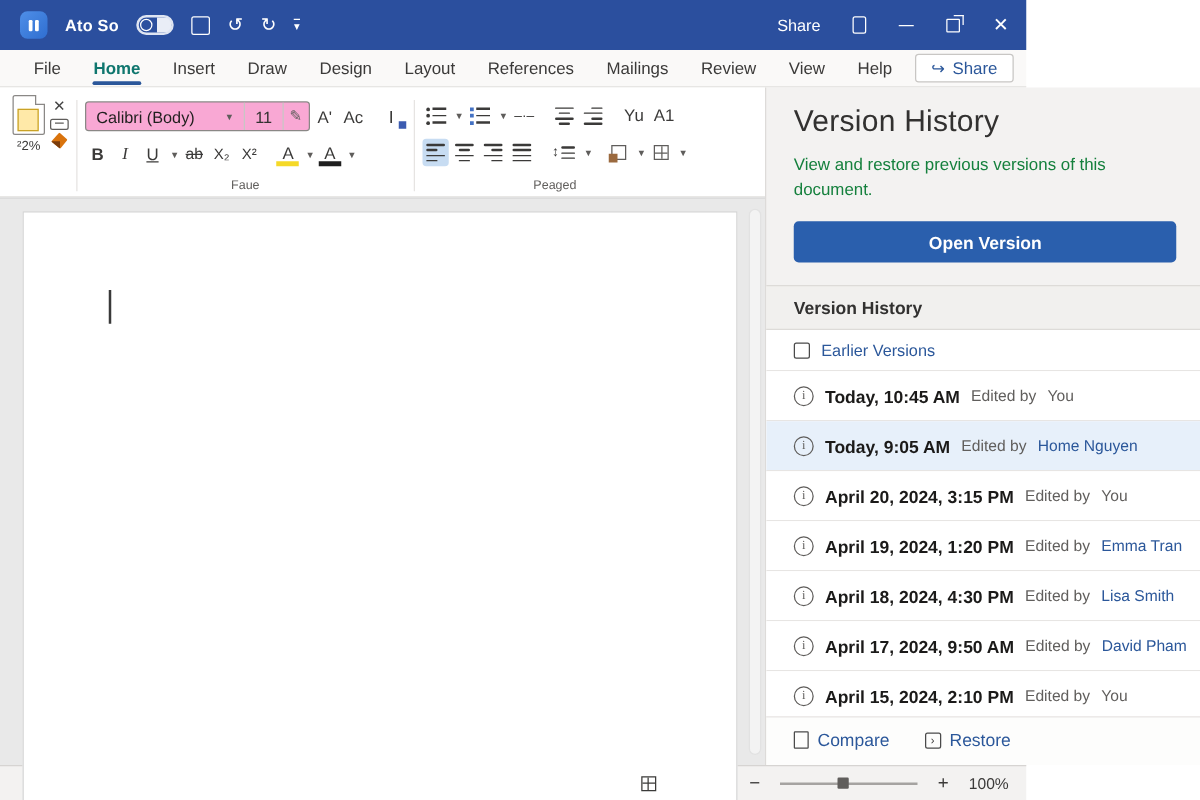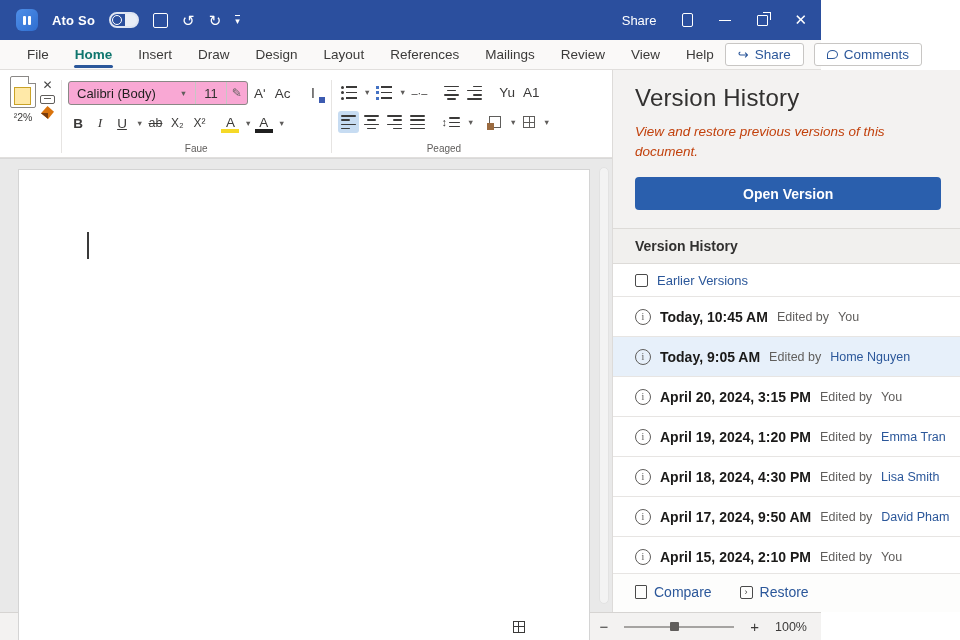--- a/index.html
+++ b/index.html
@@ -99,21 +99,21 @@
   
   .doc-area { flex:1; background:#e9e9e9; position:relative; min-height:0; border-top:1px solid #d8d8d8; }
   .page { position:absolute; left:18px; right:22px; top:10px; bottom:-30px; background:#fff; border:1px solid #d4d4d4; }
   .caret { position:absolute; left:68px; top:62px; width:1.5px; height:27px; background:#3a3a3a; }
   .v-scroll { position:absolute; right:3px; top:8px; bottom:8px; width:10px; background:#f3f3f3; border:1px solid #e2e2e2; border-radius:5px; }
 
   
   .panel { flex:1; background:#f3f2f1; border-left:1px solid #dddbd9; display:flex; flex-direction:column; min-height:0; }
   .panel-head { padding:14px 22px 0; }
   .panel-title { font-size:24px; font-weight:500; color:#323130; letter-spacing:.2px; }
-  .panel-desc { margin-top:10px; font-size:13.5px; line-height:1.45; color:#c2410c; max-width:270px;font-style:italic; }
+  .panel-desc { margin-top:10px; font-size:13.5px; line-height:1.45; color:#15803d; max-width:270px; }
   .open-btn { margin:16px 0 18px; width:100%; height:33px; background:#2a5fad; color:#fff; border:none; border-radius:4px; font-size:14px; font-weight:bold; font-family:inherit; cursor:pointer; }
   .section-head { border-top:1px solid #dddbd8; border-bottom:1px solid #dddbd8; padding:9px 22px; font-size:14px; font-weight:bold; color:#323130; background:#f1f0ee; }
   .vlist { flex:1; overflow:hidden; background:#fff; }
   .vrow { height:40px; display:flex; align-items:center; gap:9px; padding:0 14px 0 22px; border-bottom:1px solid #e7e5e3; background:#fff; cursor:pointer; }
   .vrow.sel { background:#e7f0fa; }
   .vrow.earlier { height:33px; }
   .checkbox { width:13px; height:13px; border:1.6px solid #4a4a4a; border-radius:2px; flex:0 0 auto; cursor:pointer; }
   .earlier-label { font-size:13px; color:#2b579a; }
   .info-ic { width:16px; height:16px; border:1.4px solid #5f5d5b; border-radius:50%; color:#5f5d5b; font-size:10px; font-family:"Liberation Serif",serif; display:flex; align-items:center; justify-content:center; flex:0 0 auto; cursor:pointer; }
   .vtime { font-size:14px; font-weight:bold; color:#1b1a19; white-space:nowrap; }
@@ -189,24 +189,20 @@
         <span class="tab">Mailings</span>
         <span class="tab">Review</span>
         <span class="tab">View</span>
         <span class="tab">Help</span>
       </div>
     <div class="tab-actions">
       <button class="pill-btn">
         <span class="share-arrow">↪</span>
         <span>Share</span>
       </button>
-      <button class="pill-btn">
-        <span class="bubble"></span>
-        <span>Comments</span>
-      </button>
     </div>
   </div>
 
   <div class="main">
     <div class="left-col">
 
       <div class="ribbon">
 
         <div class="rb-group">
           <div class="clip">

